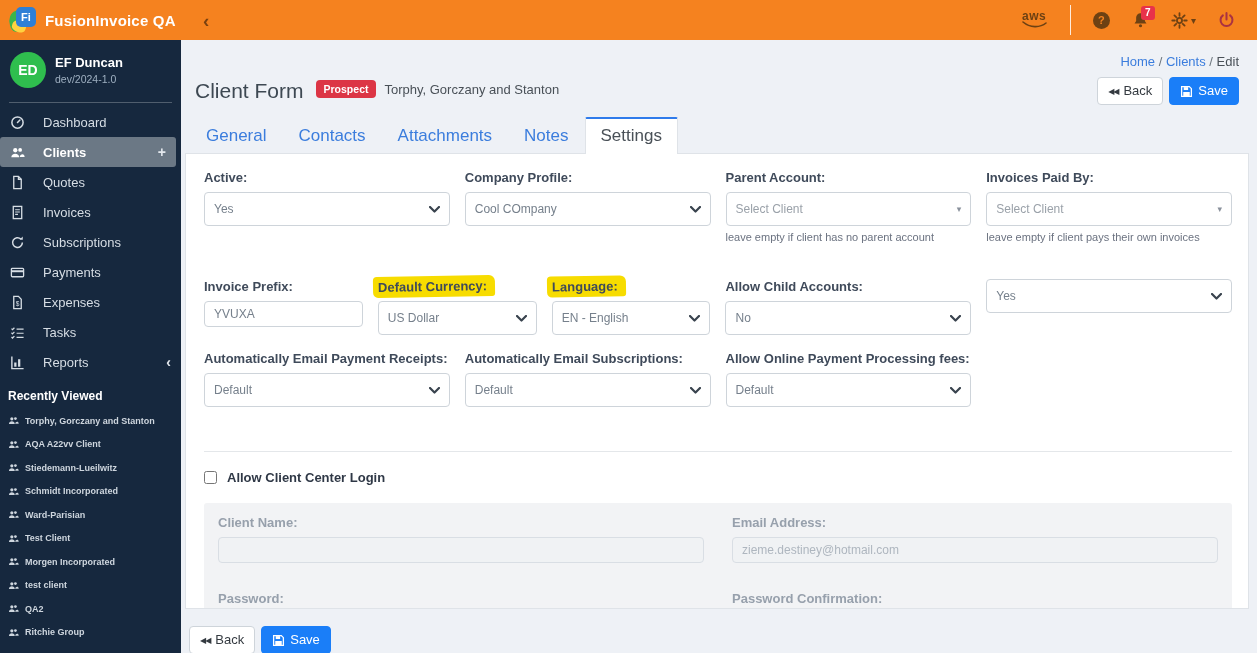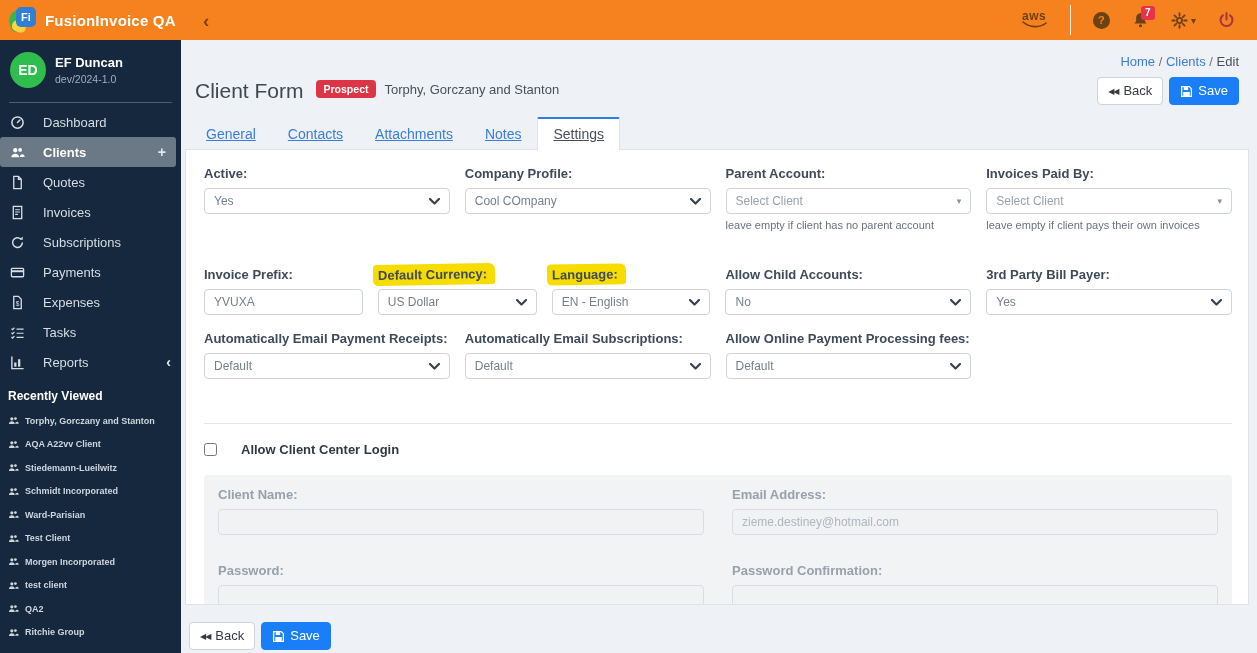--- a/index.html
+++ b/index.html
@@ -62,45 +62,45 @@
     border-radius:4px; padding:3px 8px; margin:0 8px 0 12px; position:relative; top:-2px; }
   .client-subtitle { font-size:13px; color:#495057; position:relative; top:-2px; }
   .header-actions { margin-left:auto; display:flex; gap:6px; }
   .btn { display:inline-flex; align-items:center; gap:5px; font-size:13px; border-radius:4px;
     padding:4px 10px; cursor:pointer; line-height:1.4; border:1px solid transparent; }
   .btn-back { background:#fff; border-color:#ced4da; color:#343a40; }
   .btn-save { background:#1a7ef8; color:#fff; border-color:#1a7ef8; font-weight:500; }
   .back-glyph { font-size:8px; letter-spacing:-1px; position:relative; top:0px; }
   
   .tabs-row { display:flex; align-items:flex-end; margin:2px 8px 0 4px; border-bottom:1px solid #dfe3e8; padding-left:5px; }
-  .tab { font-size:14px; color:#3b7ddd; padding:7px 15px; cursor:pointer; border:1px solid transparent; border-bottom:none;text-decoration:underline; }
+  .tab { font-size:17px; color:#3b7ddd; padding:7px 15px; cursor:pointer; border:1px solid transparent; border-bottom:none; }
   .tab.active { background:#fff; color:#495057; border-color:#dfe3e8;
     border-top:2px solid #2f7beb; border-radius:2px 2px 0 0; margin-bottom:-1px; padding-bottom:8px; }
   
   .card-body { margin:0 8px 0 4px; background:#fff; border:1px solid #dfe3e8; border-top:none;
     height:455px; padding:16px 16px 0 18px; overflow:hidden; }
   .frow { display:grid; grid-template-columns:repeat(12,1fr); column-gap:15px; }
   .r1 { margin-bottom:36px; }
   .r2 { margin-bottom:16px; }
   .span3 { grid-column:span 3; }
   .span2 { grid-column:span 2; }
   .flabel { font-size:13px; font-weight:bold; color:#3f4a5a; margin-bottom:7px; white-space:nowrap; }
   .hl { background:#f7dc00; display:inline-block; padding:3px 8px 3px 5px; margin:-3px 0 -3px -5px;
     border-radius:4px 6px 3px 5px; transform:rotate(-1deg); }
   .select, .tinput { height:26px; border:1px solid #ced4da; border-radius:4px; background:#fff;
     font-size:12px; color:#76808c; width:100%; }
-  .select { display:flex; align-items:center; padding:8px 9px; cursor:pointer; }
+  .select { display:flex; align-items:center; padding:16px 9px; cursor:pointer; }
   .select .sval { flex:1; overflow:hidden; white-space:nowrap; }
   .select .chev { flex:0 0 auto; color:#39434e; }
   .select2 .sval { color:#9aa1a9; }
   .select2 .tri { color:#8a919c; font-size:9px; }
   .tinput { padding:0 9px; }
   .helper { font-size:11px; color:#6b7280; margin-top:5px; }
   .hr { border-top:1px solid #e4e7ea; margin:0 0 18px 0; }
-  .checkbox-row { display:flex; align-items:center; gap:24px; margin-bottom:18px; }
+  .checkbox-row { display:flex; align-items:center; gap:10px; margin-bottom:18px; }
   .checkbox-row input { width:13px; height:13px; margin:0; }
   .checkbox-row label { font-size:13px; font-weight:bold; color:#2f3846; }
   .login-panel { background:#f2f3f5; border-radius:3px; padding:12px 14px 18px 14px; }
   .login-grid { display:grid; grid-template-columns:1fr 1fr; column-gap:16px; row-gap:14px;gap:28px; }
   .login-panel .flabel { color:#97a0ac; }
   .login-panel .tinput { background:#f0f2f4; border-color:#d9dee4; color:#aeb6bf; }
   .login-panel .tinput::placeholder { color:#aeb6bf; }
   .footer-actions { display:flex; gap:6px; margin:17px 0 0 8px; }
   svg { display:block; }
 </style>
@@ -427,21 +427,20 @@
       <div class="span3">
         <div class="flabel">Allow Child Accounts:</div>
         <div class="select">
           <span class="sval">No</span>
           <svg class="chev" width="11" height="7" viewBox="0 0 11 7">
               <path d="M1 1l4.5 4.5L10 1" fill="none" stroke="currentColor" stroke-width="2.2" stroke-linecap="round" stroke-linejoin="round"></path>
             </svg>
         </div>
       </div>
       <div class="span3">
-        <div class="flabel">3rd Party Bill Payer:</div>
         <div class="select">
           <span class="sval">Yes</span>
           <svg class="chev" width="11" height="7" viewBox="0 0 11 7">
               <path d="M1 1l4.5 4.5L10 1" fill="none" stroke="currentColor" stroke-width="2.2" stroke-linecap="round" stroke-linejoin="round"></path>
             </svg>
         </div>
       </div>
     </div>
 
     <div class="frow" style="margin-bottom:44px;">

